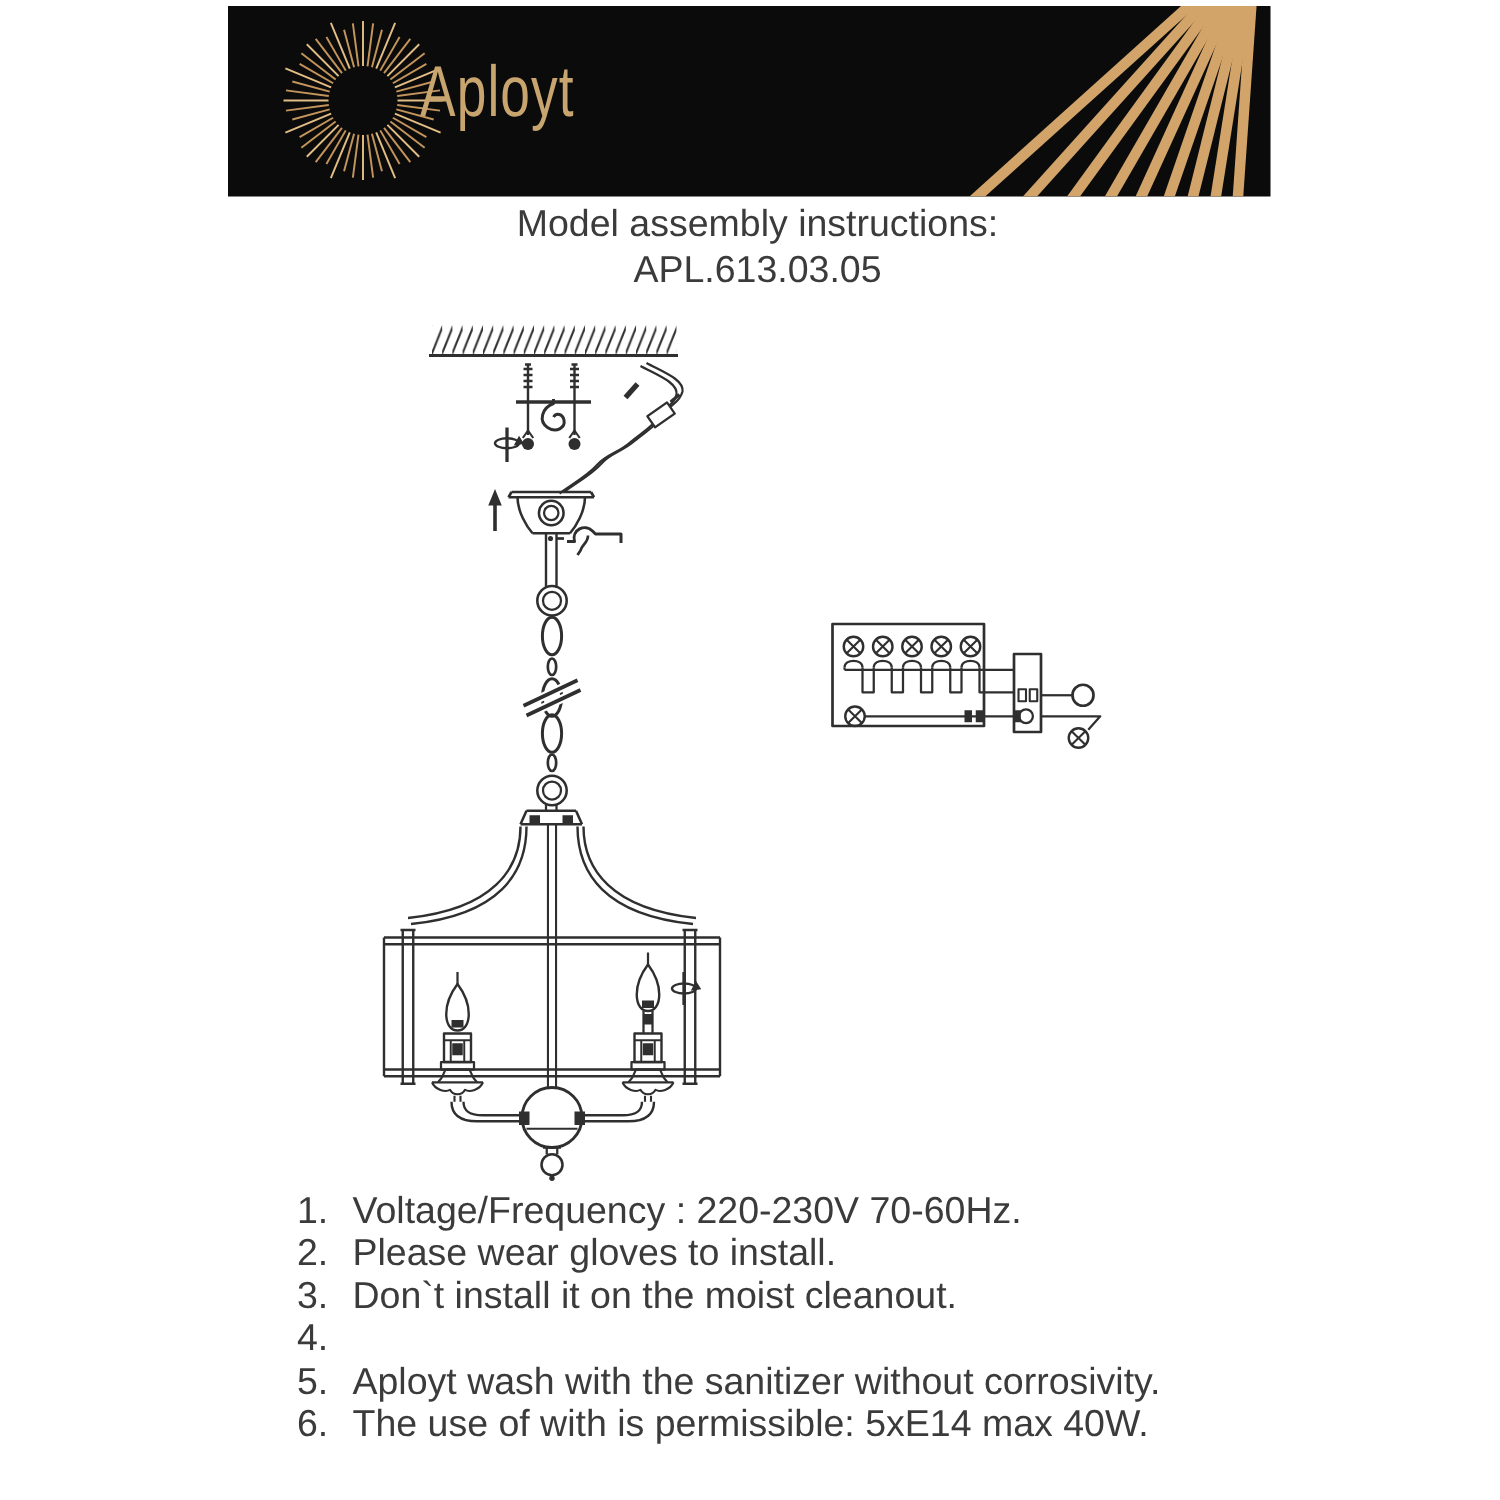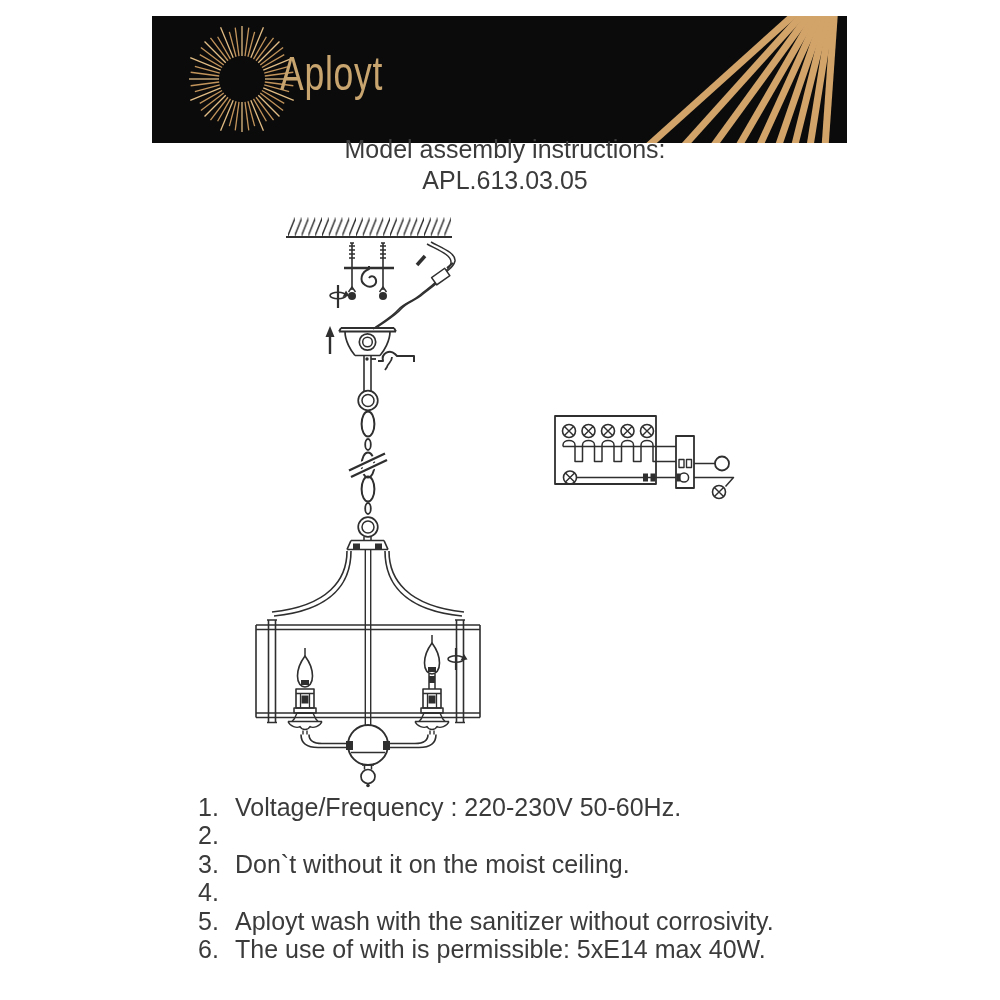--- a/index.html
+++ b/index.html
@@ -1,18 +1,18 @@
 <!DOCTYPE html>
 <html><head>
 <meta charset="utf-8">
 <style>
   html,body{margin:0;padding:0;background:#fff;}
   .page{position:relative;width:1000px;height:1000px;background:#ffffff;
         font-family:"Liberation Sans",sans-serif;overflow:hidden;}
-  header.brandbar{position:absolute;left:152px;top:16px;width:695px;height:127px;
+  header.brandbar{position:absolute;left:152px;top:4px;width:695px;height:127px;
         background:#0b0b0b;overflow:hidden;}
   #sunburst{position:absolute;left:30px;top:2px;}
   .brand{position:absolute;left:128px;top:30px;font-size:48px;font-weight:400;
         color:#c8a46e;letter-spacing:1px;transform:scaleX(.74);transform-origin:0 50%;}
   #rays{position:absolute;right:0;top:0;}
   .titleblock{position:absolute;left:5px;top:134px;width:1000px;text-align:center;
         font-size:25px;color:#3b3b3b;line-height:31px;}
   .drawing{position:absolute;left:0;top:0;width:1000px;height:1000px;}
   ol.instructions{position:absolute;left:198px;top:793px;margin:0;padding:0;
         list-style:none;font-size:25px;color:#3b3b3b;}
@@ -260,28 +260,29 @@
             <circle cx="719" cy="492" r="6.5" fill="none" stroke-width="1.6"></circle>
             <path d="M714.45,487.45 L723.55,496.55 M723.55,487.45 L714.45,496.55" stroke-width="1.4" fill="none"></path>
           </g>
       </g>
     </g>
   </svg>
 
   <ol class="instructions" id="instructions">
       <li>
         <span class="num">1.</span>
-        <span class="txt">Voltage/Frequency : 220-230V 50-60Hz.</span>
+        <span class="txt">Voltage/Frequency : 220-230V 70-60Hz.</span>
       </li>
       <li>
         <span class="num">2.</span>
+        <span class="txt">Please wear gloves to install.</span>
       </li>
       <li>
         <span class="num">3.</span>
-        <span class="txt">Don`t without it on the moist ceiling.</span>
+        <span class="txt">Don`t install it on the moist cleanout.</span>
       </li>
       <li>
         <span class="num">4.</span>
       </li>
       <li>
         <span class="num">5.</span>
         <span class="txt">Aployt wash with the sanitizer without corrosivity.</span>
       </li>
       <li>
         <span class="num">6.</span>

